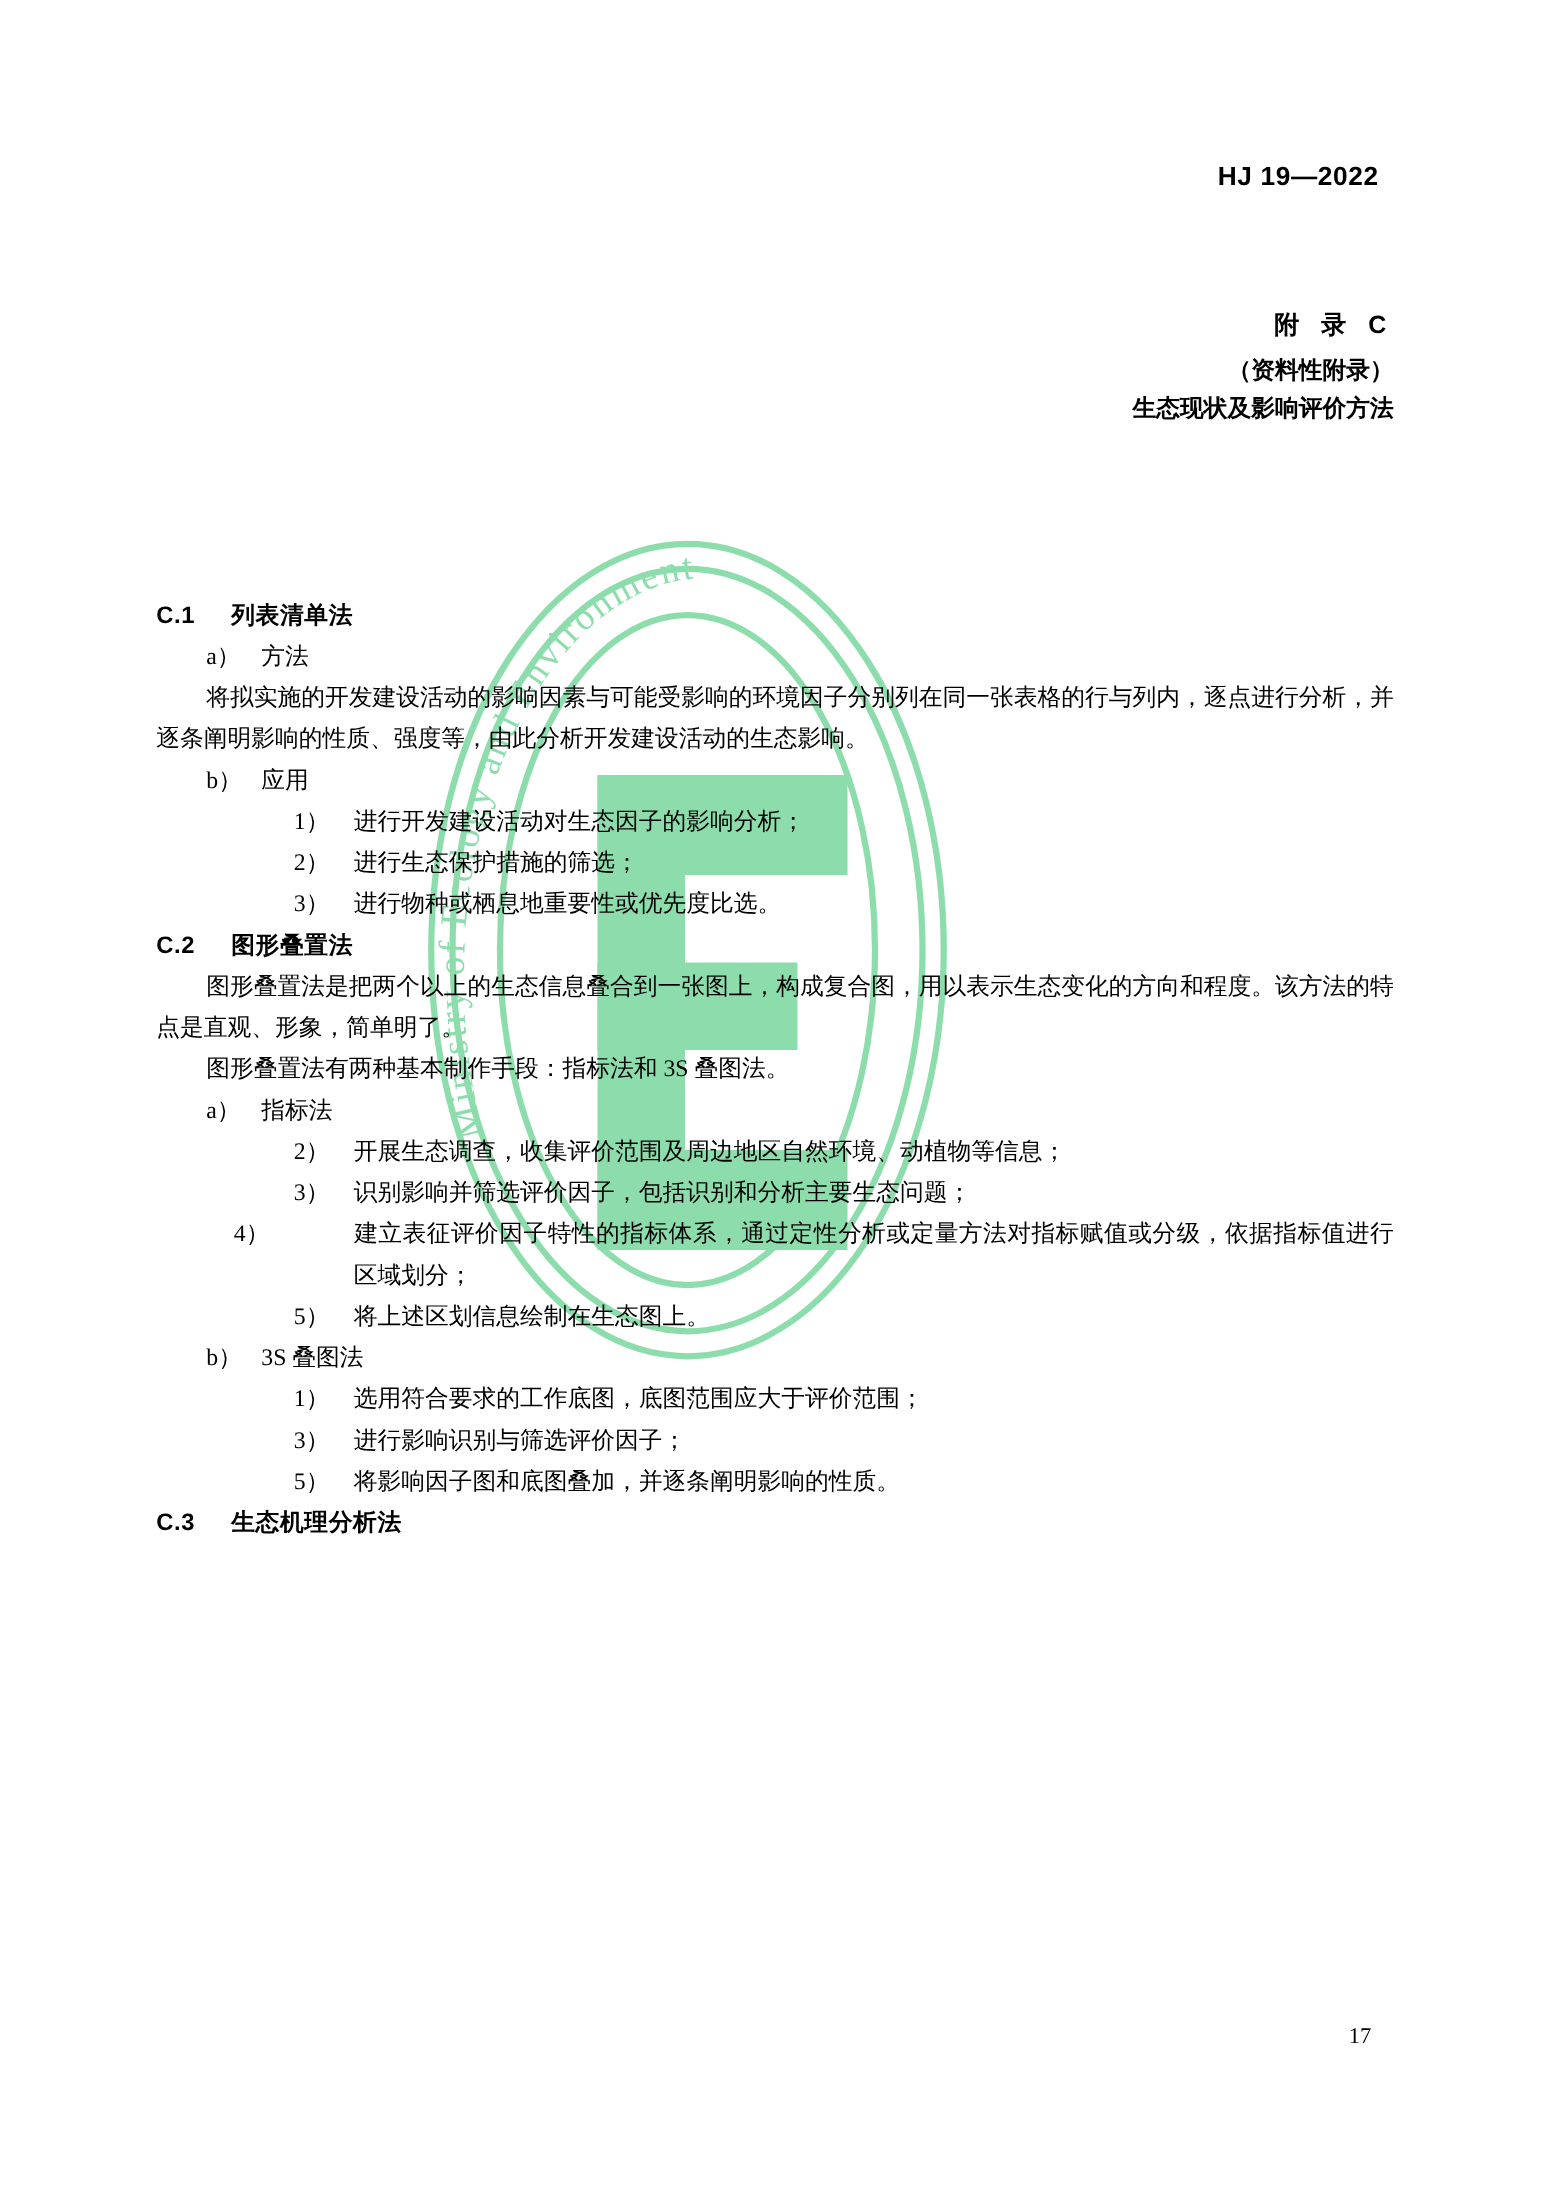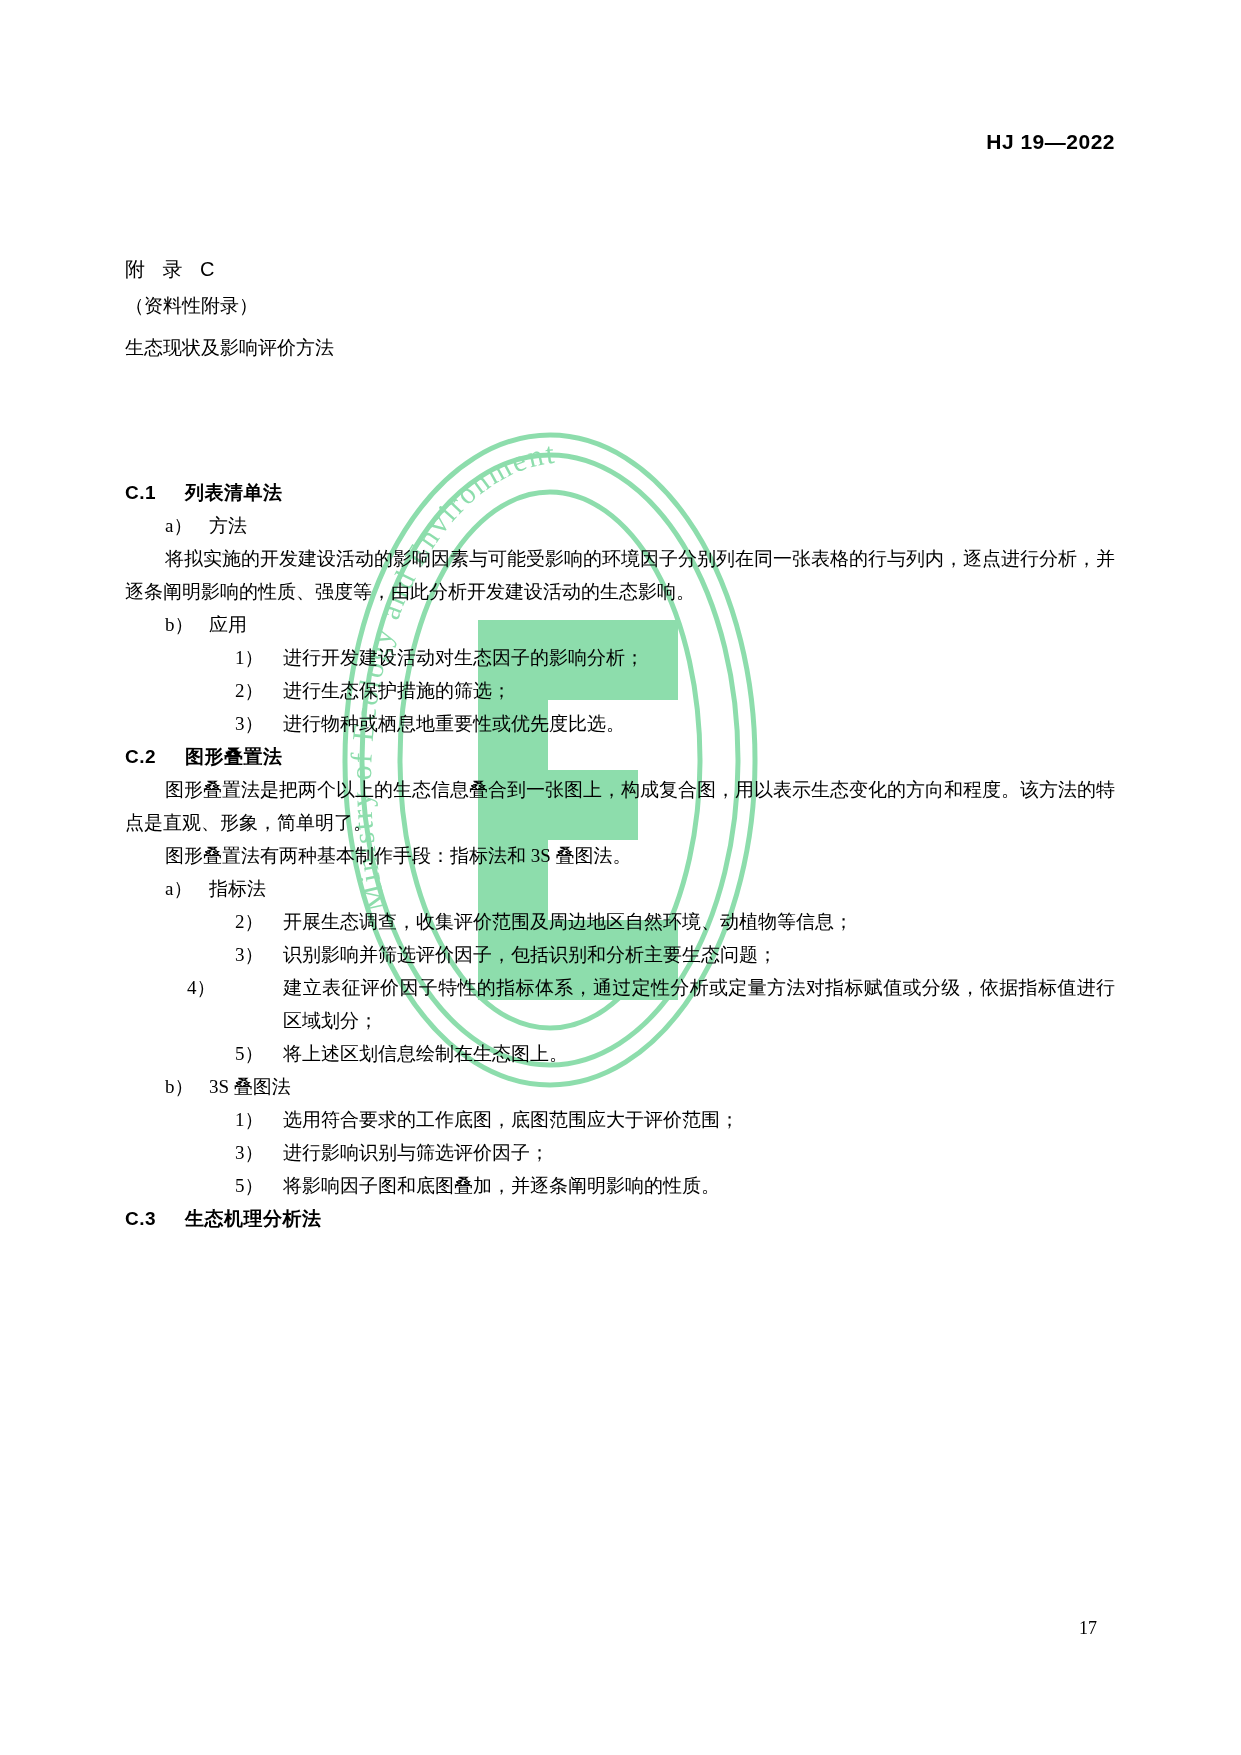--- a/index.html
+++ b/index.html
@@ -23,45 +23,45 @@
     position: absolute;
     left: 125px;
     top: 0;
     width: 990px;
     height: 1755px;
   }
   
   .header {
     position: absolute;
     top: 130px;
-    right: 0;
+    right: 12px;
     font-family: "Liberation Sans", "DejaVu Sans", sans-serif;
     font-size: 21px;
     font-weight: bold;
     letter-spacing: 0.5px;
     white-space: nowrap;
   }
   
   .title-block {
     position: absolute;
-    top: 256px;
+    top: 246px;
     left: 0;
     width: 990px;
-    text-align: left;
+    text-align: right;
     font-family: "Liberation Sans", "DejaVu Sans", sans-serif;
-    font-weight: normal;
+    font-weight: bold;
   }
   .title-line-1 {
     font-size: 20px;
     letter-spacing: 6px;
     margin-bottom: 10px;
   }
   .title-line-2 {
     font-size: 19px;
-    margin-bottom: 16px;
+    margin-bottom: 5px;
   }
   .title-line-3 {
     font-size: 19px;
   }
   
   .body {
     position: absolute;
     top: 440px;
     left: 0;
     width: 990px;

